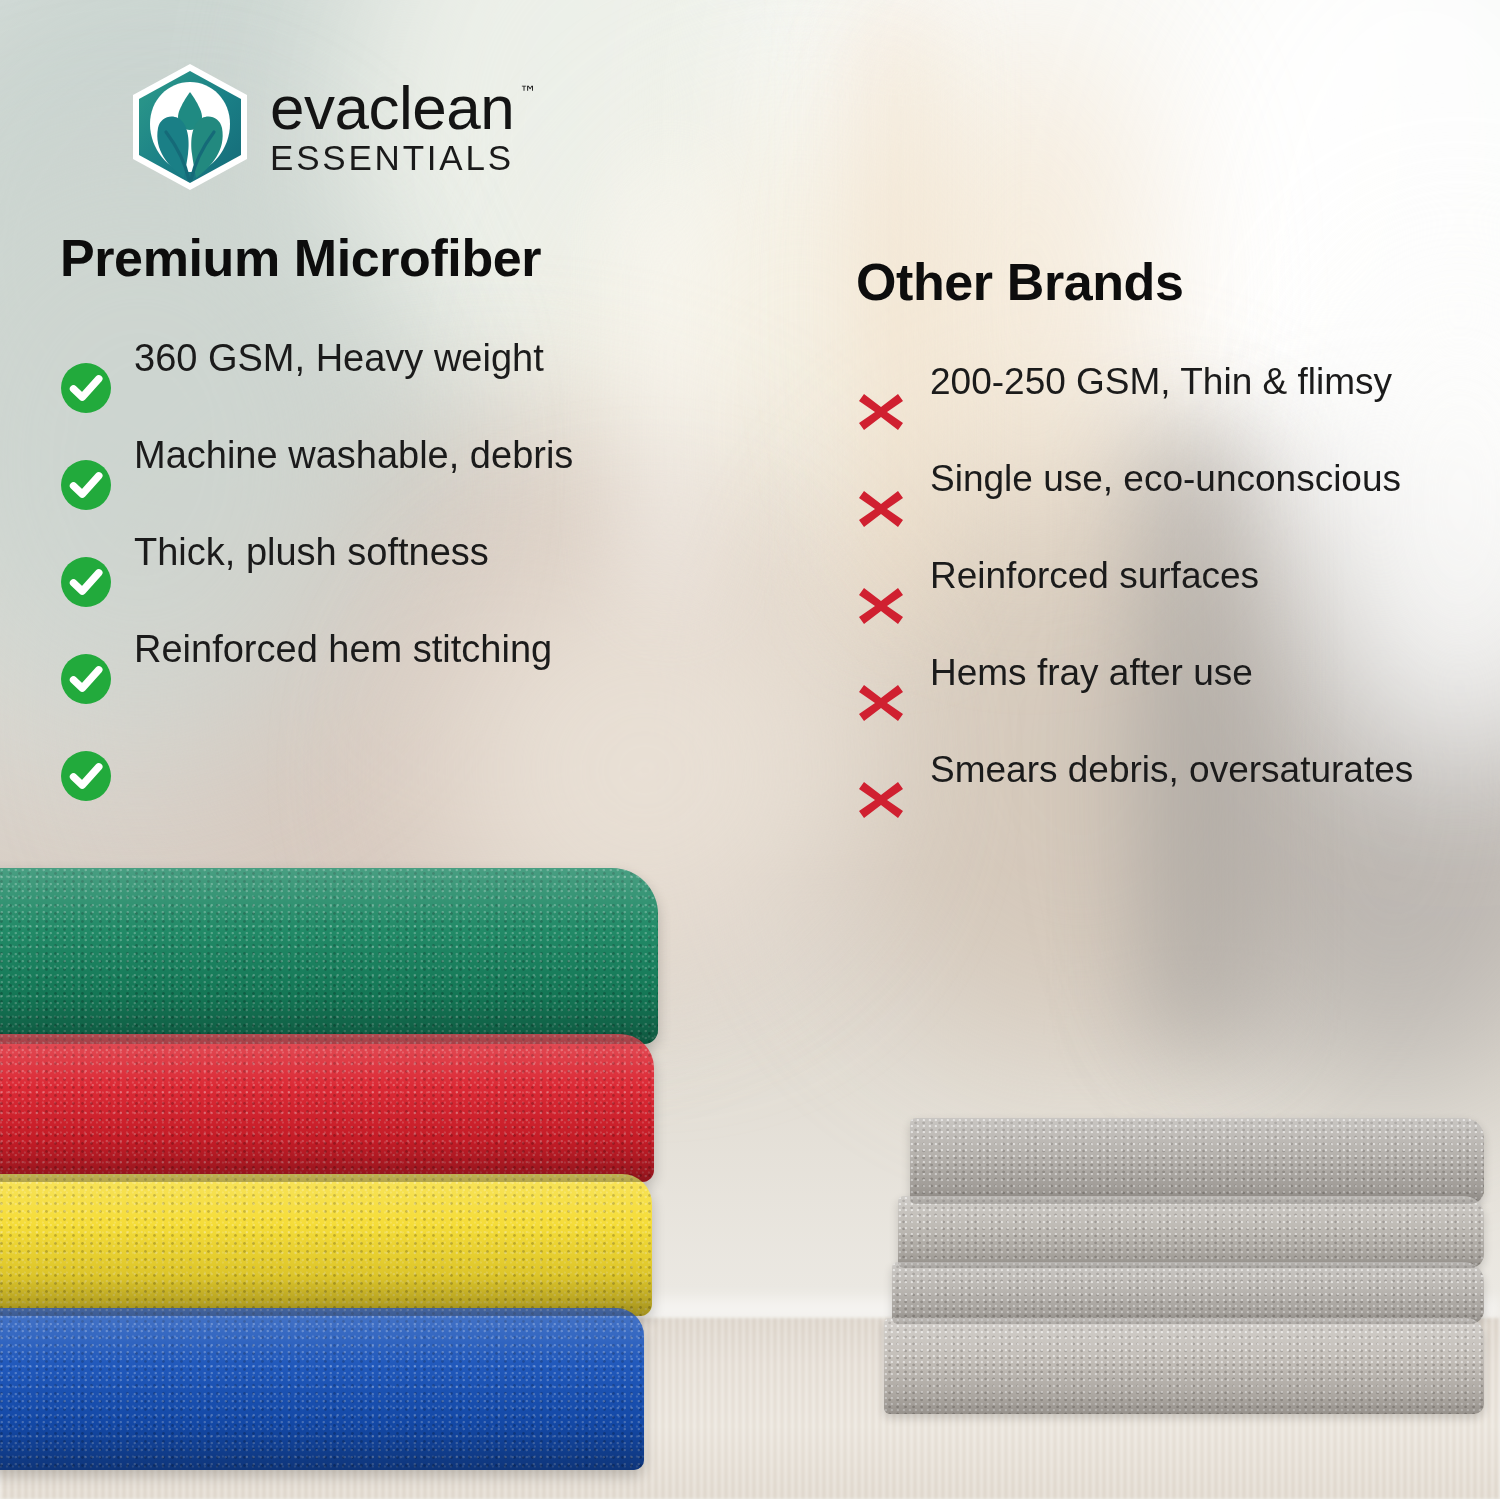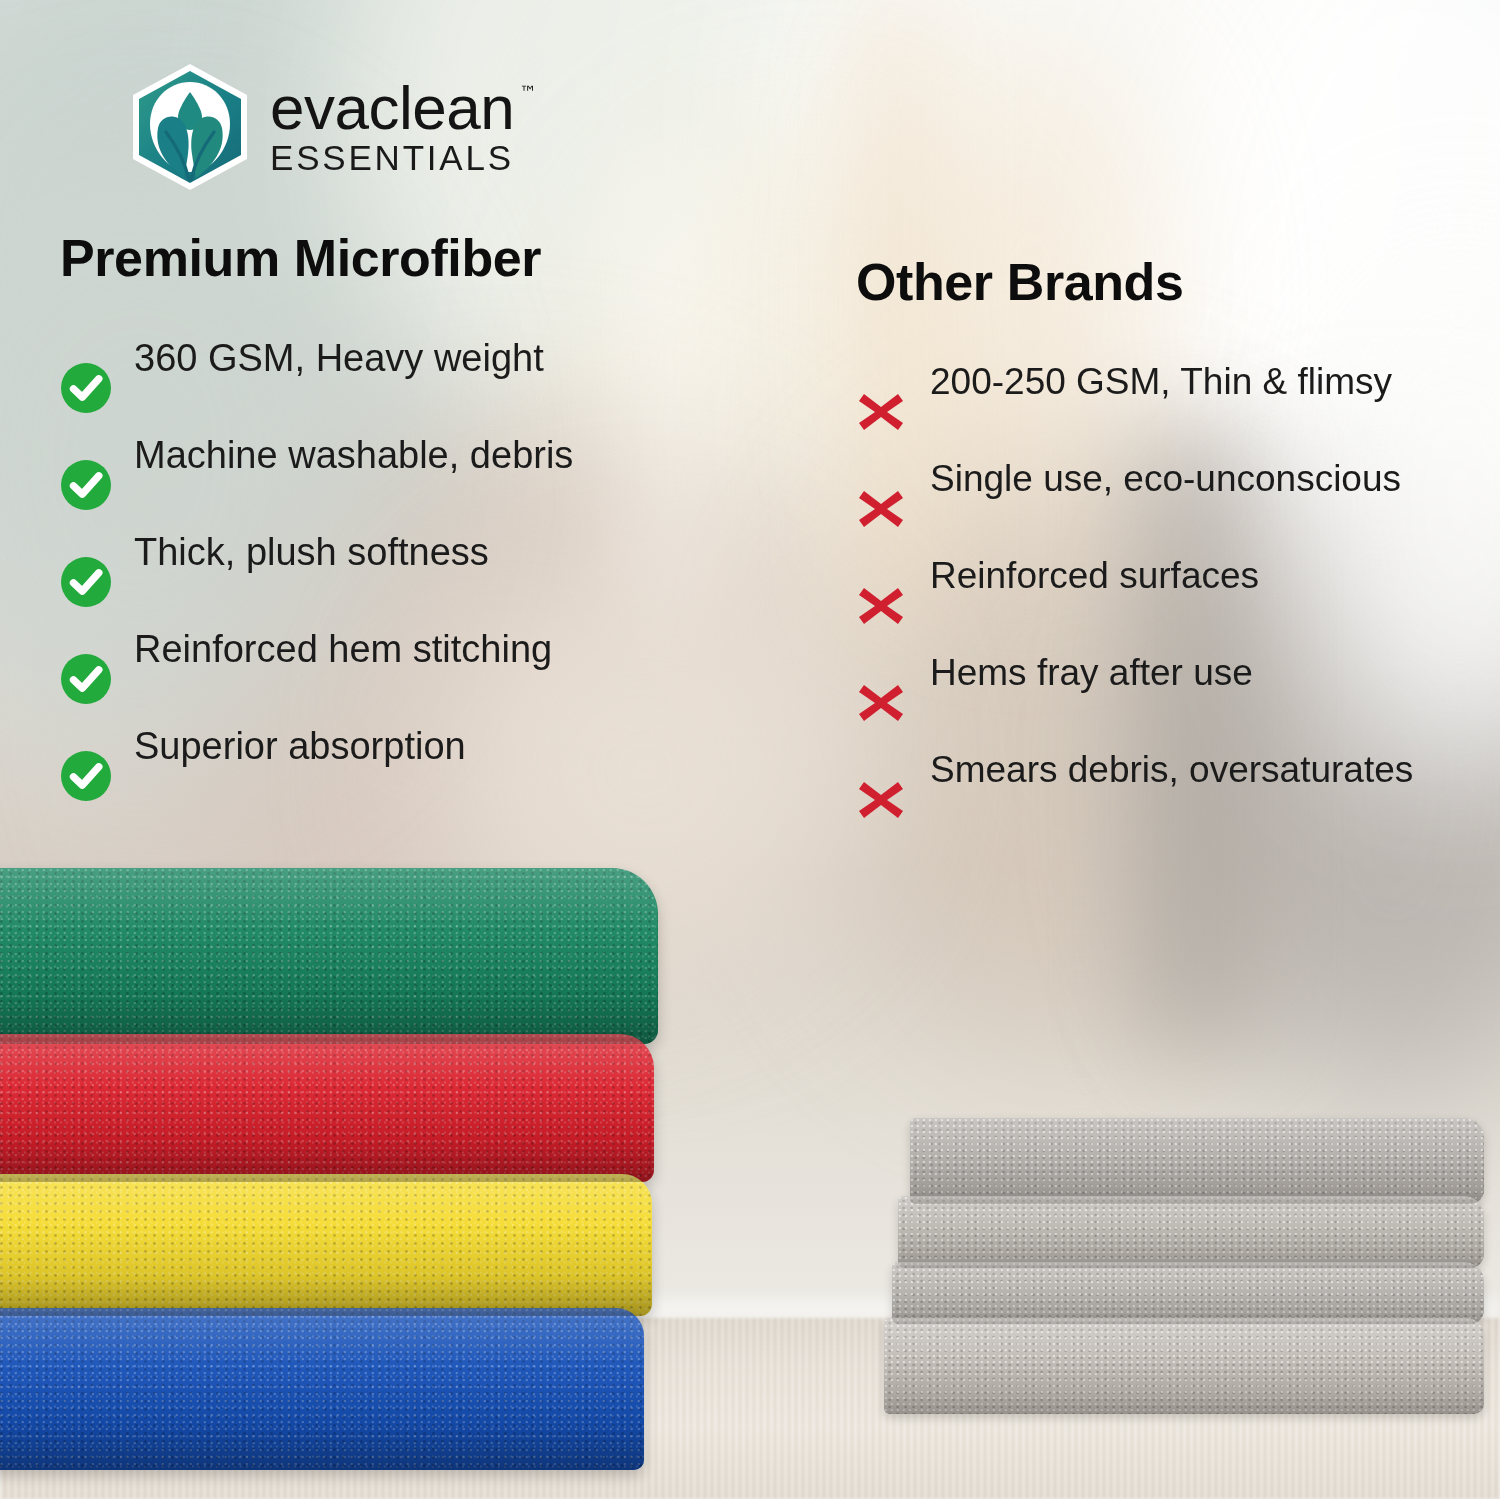--- a/index.html
+++ b/index.html
@@ -293,21 +293,20 @@
         <span class="feat-label">Reinforced hem stitching</span>
       </li>
 
       <li class="feat-item">
         <span class="feat-icon">
           <svg class="icon-check" viewBox="0 0 52 52" xmlns="http://www.w3.org/2000/svg">
             <circle cx="26" cy="26" r="25" fill="#22aa3c"></circle>
             <path d="M13.5 26.8 L22.2 35.2 L38.8 16.8" stroke="#ffffff" stroke-width="7.4" fill="none" stroke-linecap="round" stroke-linejoin="round"></path>
           </svg>
         </span>
-        <span class="feat-label">Superior absorption</span>
       </li>
 
     </ul>
   </div>
 
   <div class="col col-right">
     <div class="col-title">Other Brands</div>
     <ul class="feat-list">
 
       <li class="feat-item">

